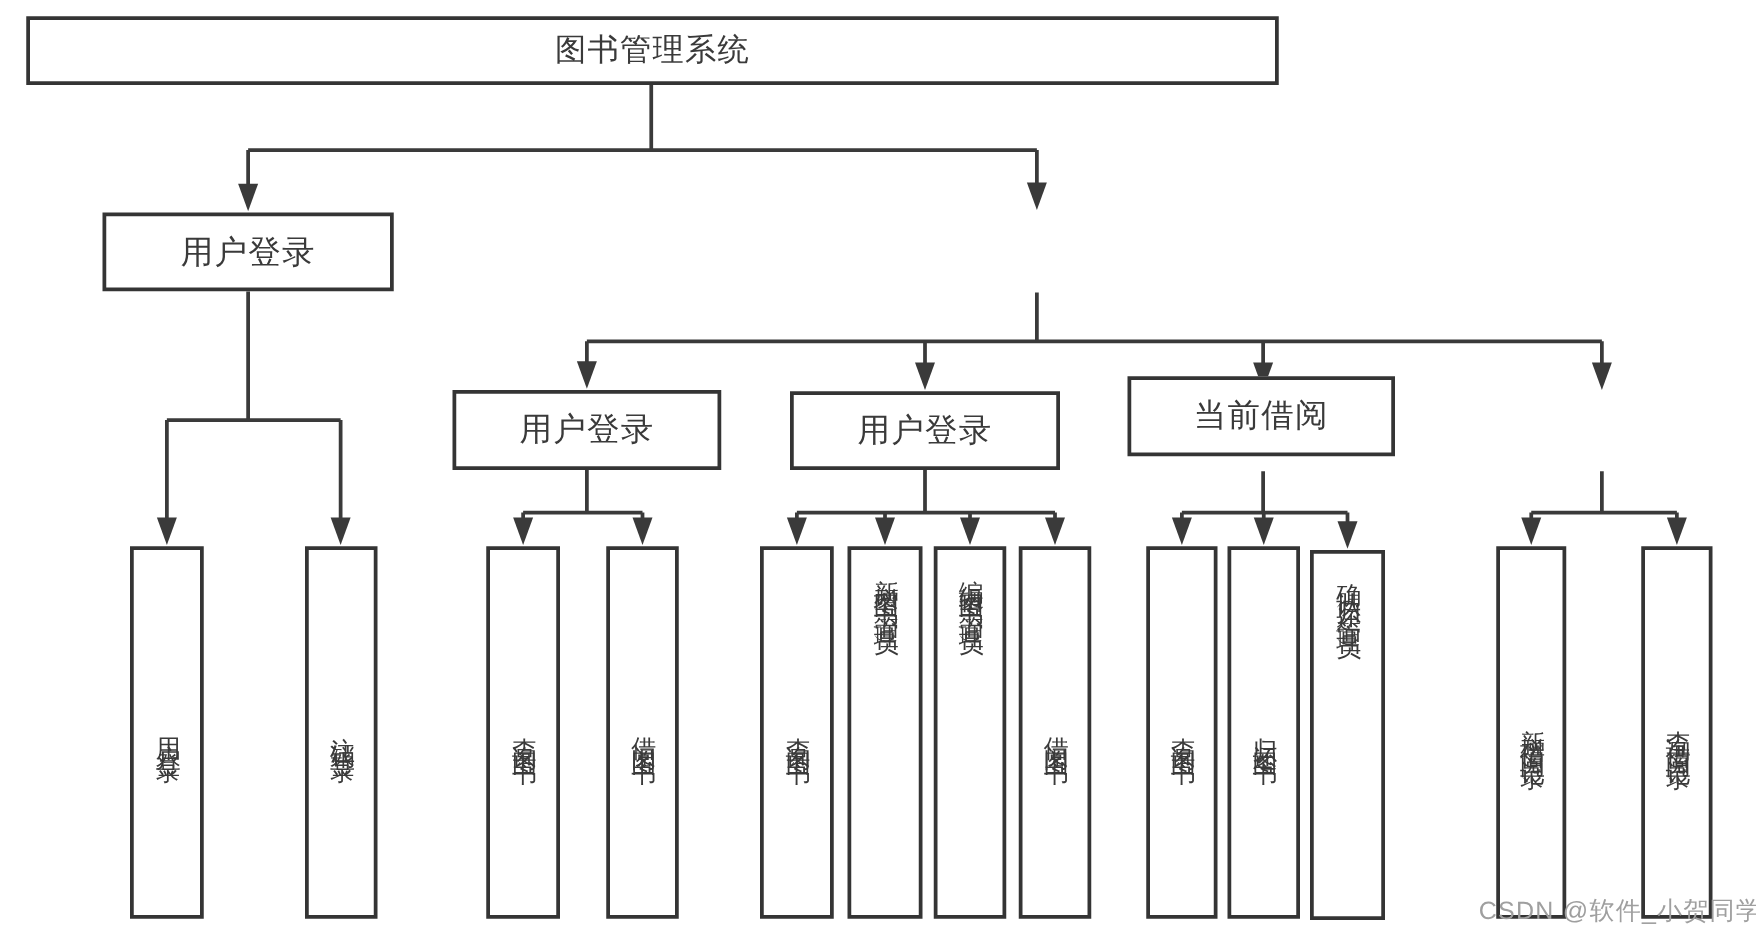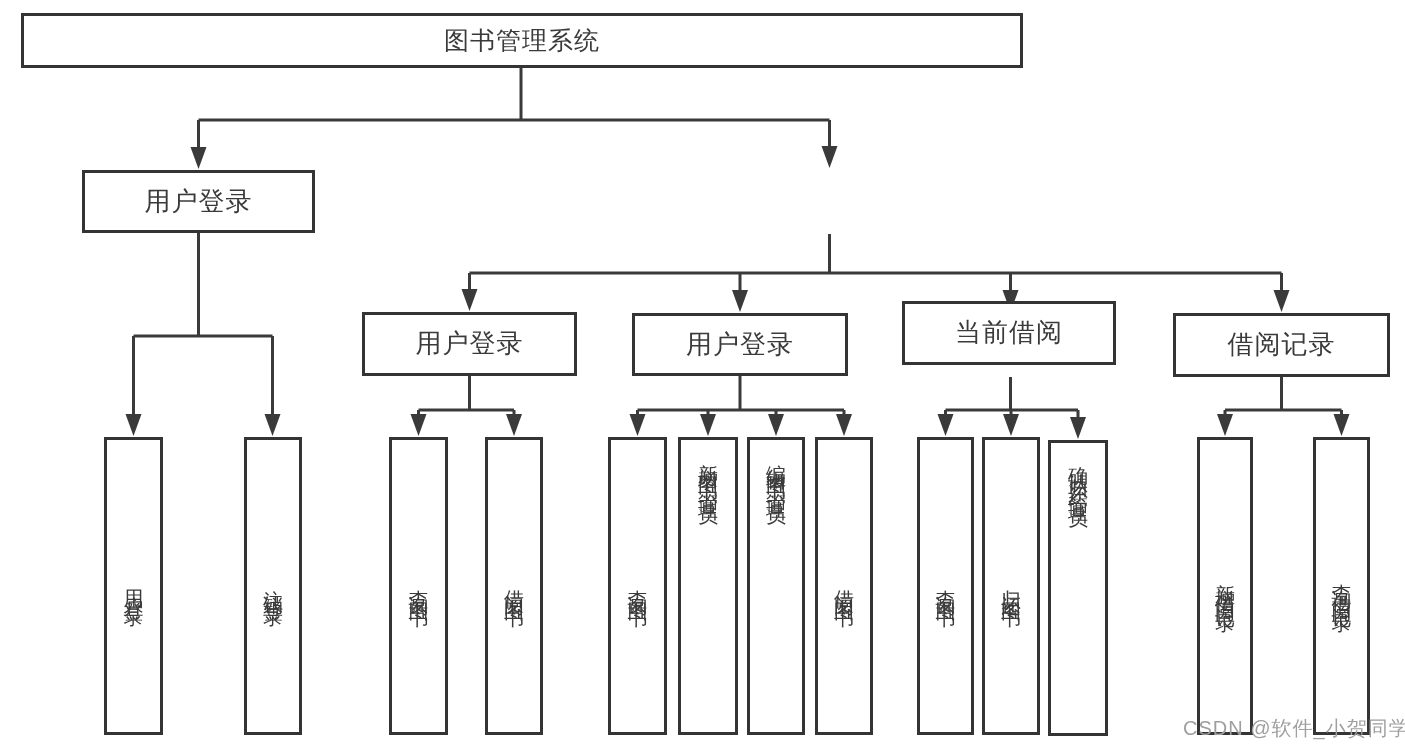--- a/index.html
+++ b/index.html
@@ -112,21 +112,20 @@
     </g>
   </svg>
 
   <div class="node root" style="left:21px;top:13px;width:1002px;height:55px">图书管理系统</div>
 
   <div class="node h" style="left:82px;top:170px;width:233px;height:63px">用户登录</div>
 
   <div class="node h" style="left:362px;top:312px;width:215px;height:64px">用户登录</div>
   <div class="node h" style="left:632px;top:313px;width:216px;height:63px">用户登录</div>
   <div class="node h" style="left:902px;top:301px;width:214px;height:64px">当前借阅</div>
-  <div class="node h" style="left:1173px;top:313px;width:217px;height:64px">借阅记录</div>
 
   <div class="node v" style="left:104px;top:437px;width:59px;height:298px">用户登录</div>
   <div class="node v" style="left:244px;top:437px;width:58px;height:298px">注销登录</div>
 
   <div class="node v" style="left:389px;top:437px;width:59px;height:298px">查询图书</div>
   <div class="node v" style="left:485px;top:437px;width:58px;height:298px">借阅图书</div>
 
   <div class="node v" style="left:608px;top:437px;width:59px;height:298px">查询图书</div>
   <div class="node v top" style="left:678px;top:437px;width:60px;height:298px">新增图书（管理员）</div>
   <div class="node v top" style="left:747px;top:437px;width:58px;height:298px">编辑图书（管理员）</div>

